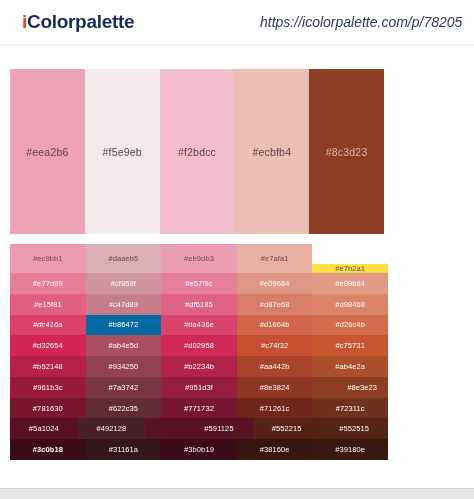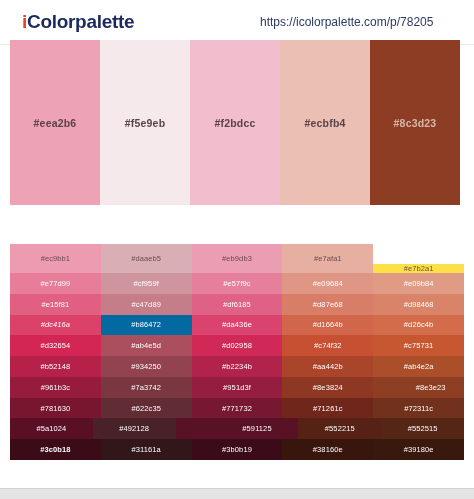--- a/index.html
+++ b/index.html
@@ -46,35 +46,35 @@
   .logo .logo-i {
     color: #e8431f;
   }
   .logo .logo-rest {
     color: #1b2a5e;
   }
   .url {
     position: absolute;
     left: 260px;
     top: 16px;
-    font-size: 12px;
+    font-size: 14px;
     color: #2b3a62;
     white-space: nowrap;
     line-height: 12px;
+    font-style: italic;
   }
 
   
   .main-strip {
     position: absolute;
     left: 10px;
-    top: 40px;
-    width: 450px;
+    top: 69px;
+    width: 374px;
     height: 165px;
     display: flex;
-    font-weight: bold;
   }
   .main-swatch {
     flex: 1 1 0;
     position: relative;
     display: flex;
     align-items: center;
     justify-content: center;
   }
   .main-swatch .hex {
     font-size: 10.5px;
@@ -84,21 +84,21 @@
   }
   .main-swatch.dark .hex {
     color: #d6b7a9;
   }
 
   
   .grid {
     position: absolute;
     left: 10px;
     top: 244px;
-    width: 454px;
+    width: 378px;
     height: 216px;
     display: flex;
     flex-direction: column;
   }
   .grid-row {
     flex: 1 1 0;
     display: flex;
   }
   .grid-cell {
     flex: 1 1 0;

